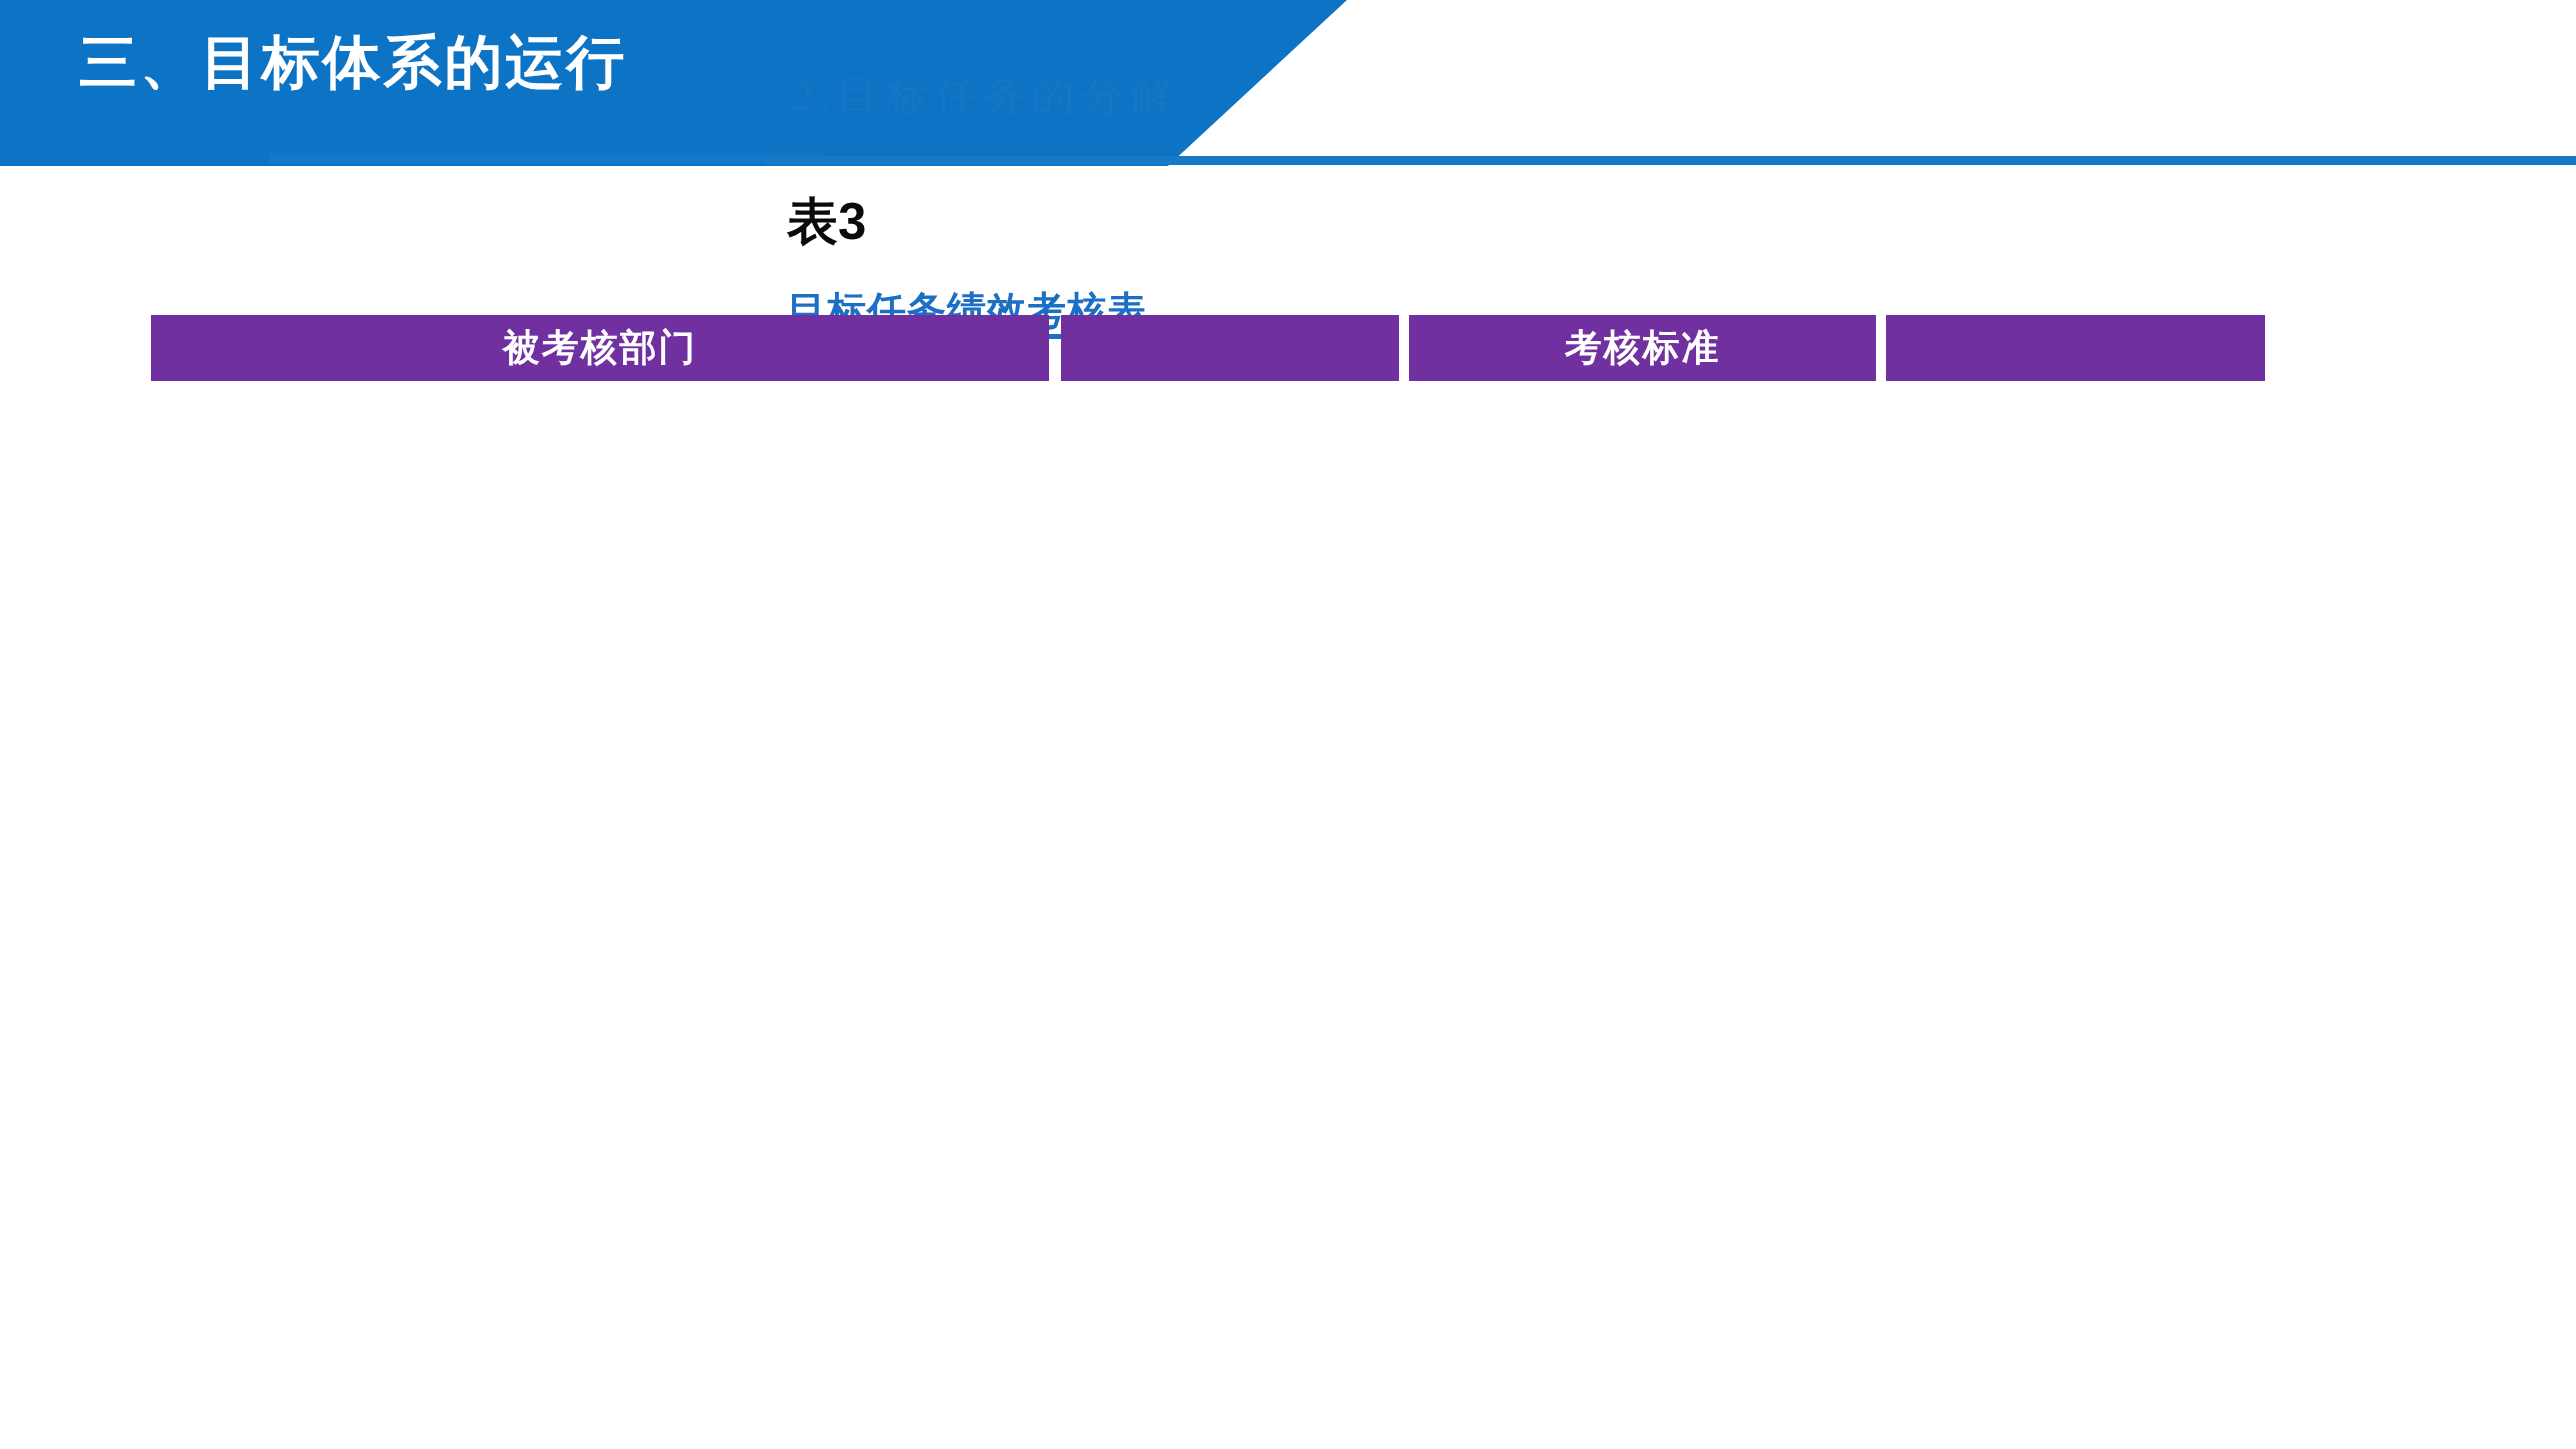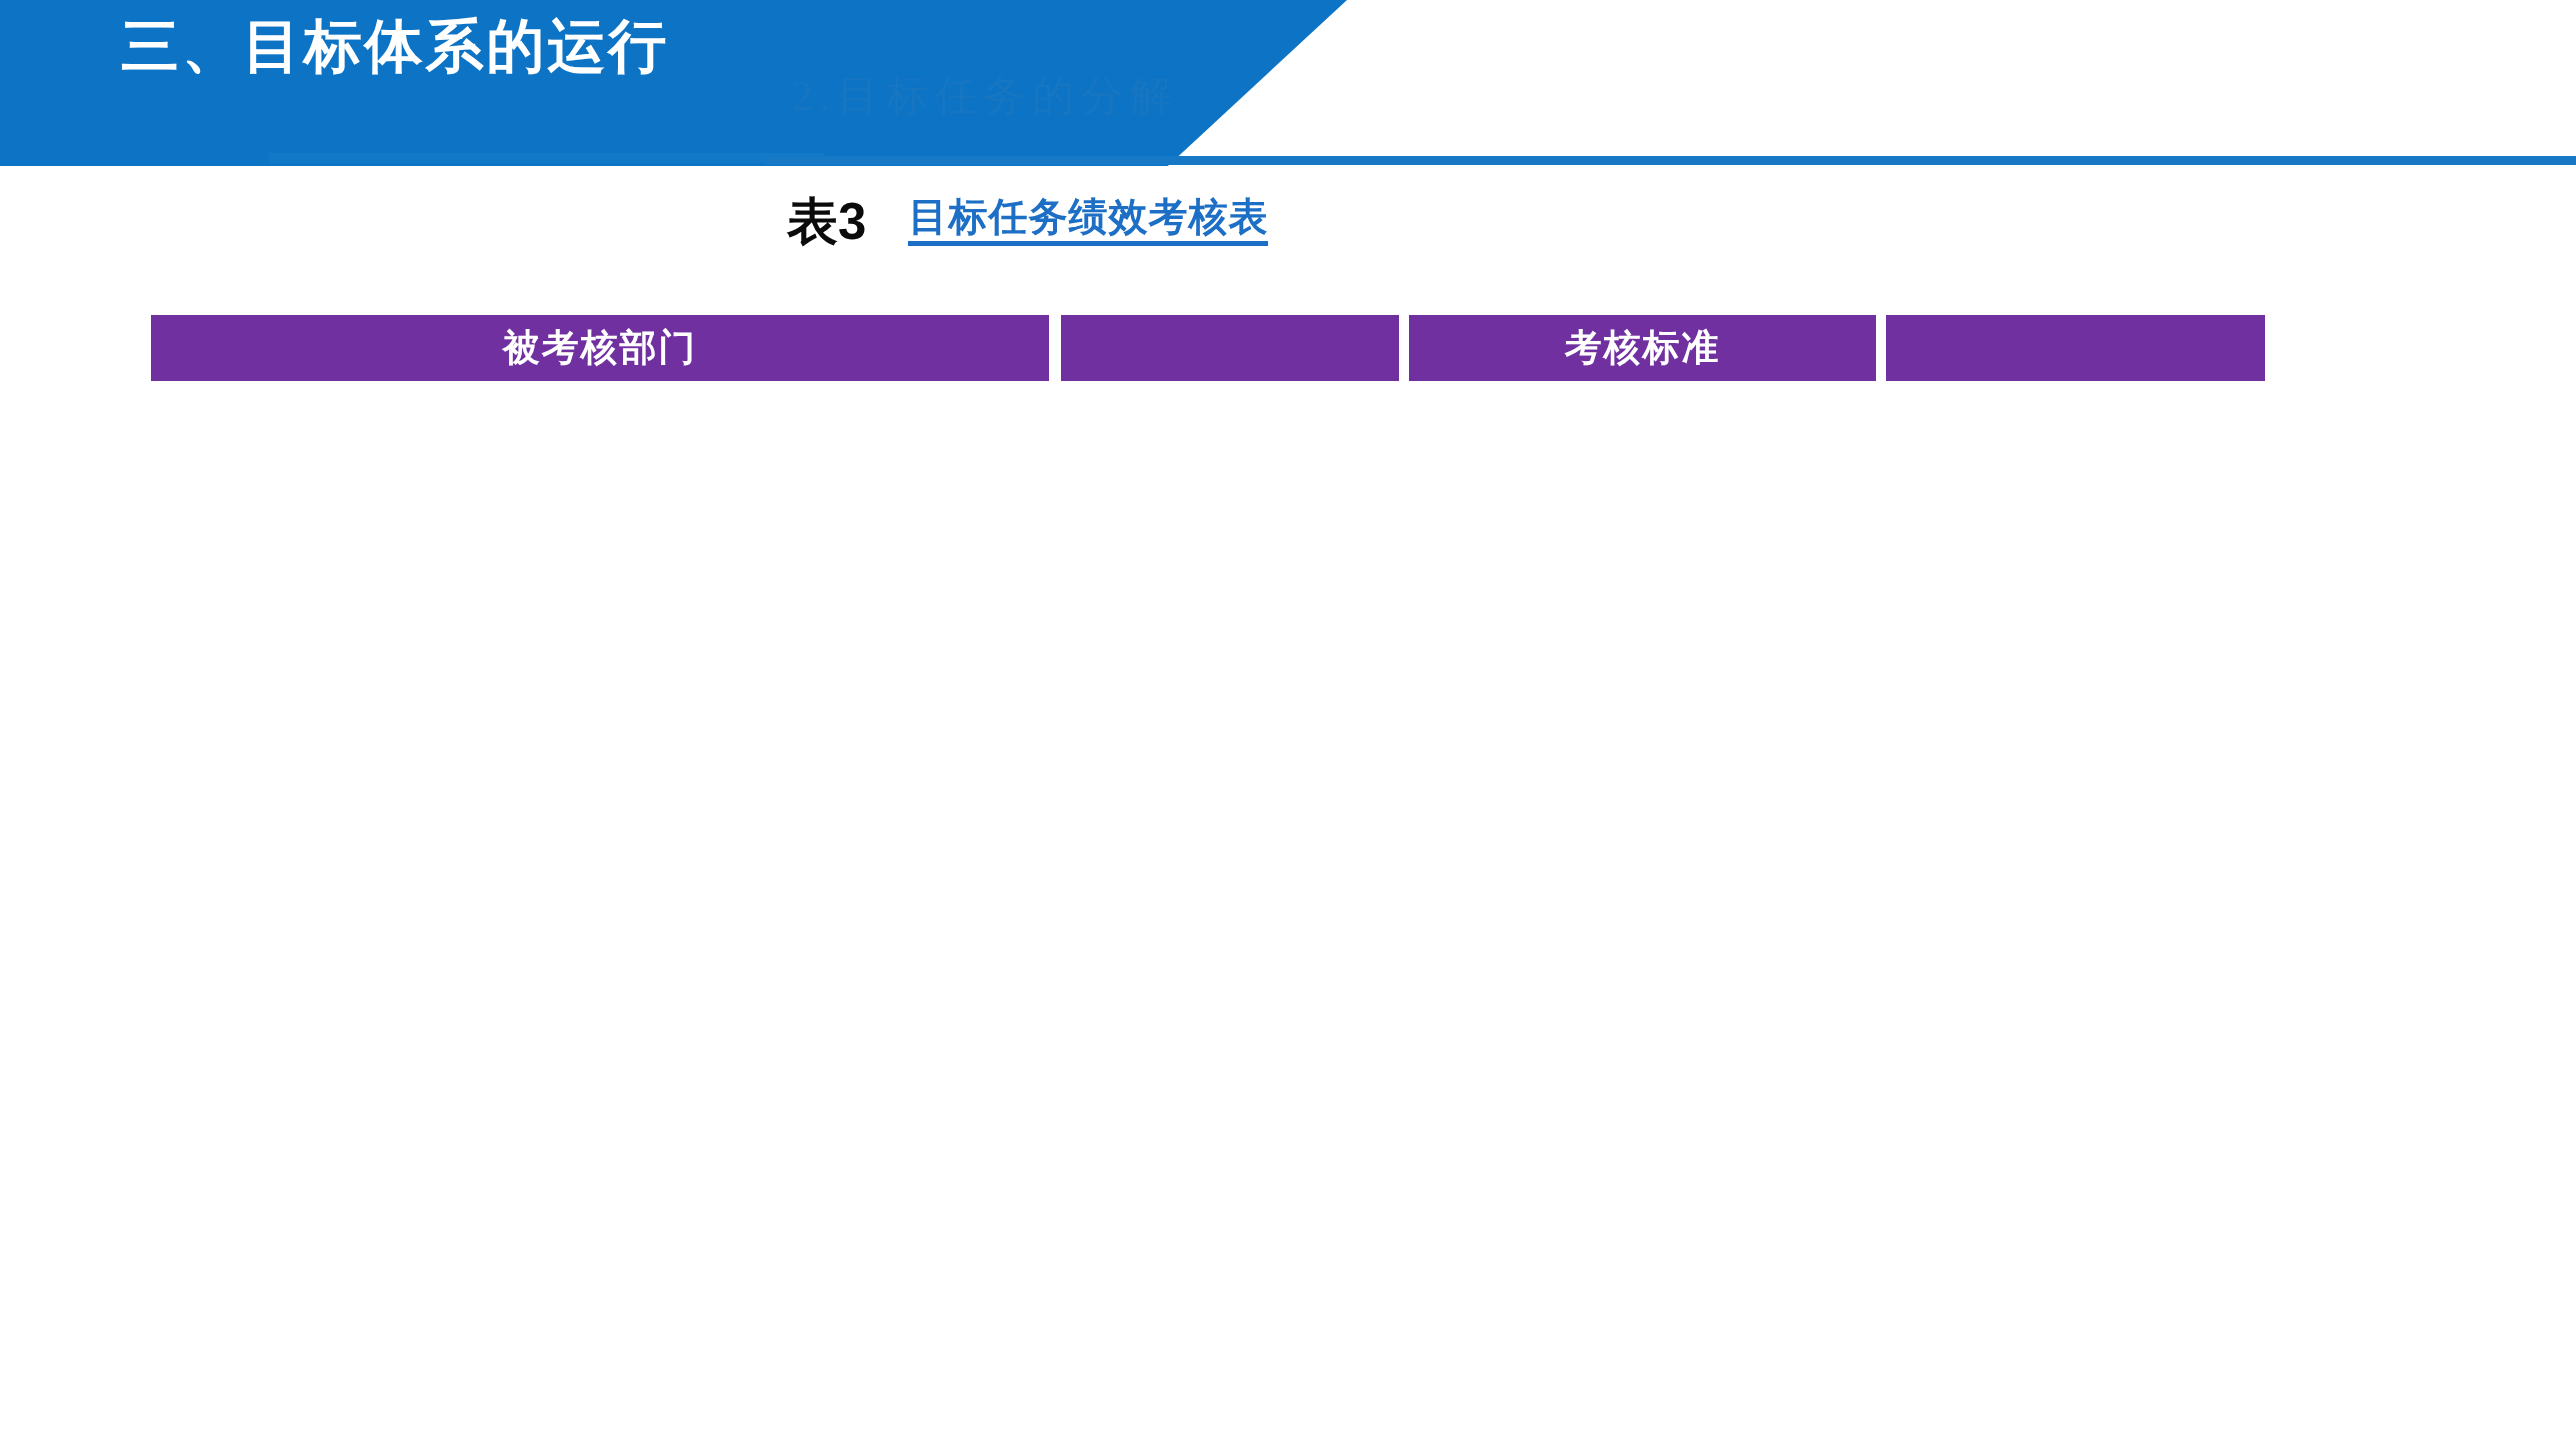--- a/index.html
+++ b/index.html
@@ -23,28 +23,27 @@
     left: 0;
     top: 0;
     width: 1347px;
     height: 166px;
     background: #0D73C5;
     clip-path: polygon(0 0, 100% 0, 86.7% 100%, 0 100%);
   }
   .banner-title {
     position: absolute;
     left: 79px;
-    top: 17px;
+    top: 33px;
     font-size: 58px;
     font-weight: bold;
     color: #FFFFFF;
     letter-spacing: 2.9px;
     white-space: nowrap;
     line-height: 1;
-    margin-left: 42px;
   }
   .banner-underline {
     position: absolute;
     left: 269px;
     top: 153px;
     width: 555px;
     height: 9.7px;
     background: #1278C8;
   }
 
@@ -67,23 +66,24 @@
     height: 8.7px;
     background: #1778C6;
   }
 
   
   .table-caption {
     position: absolute;
     left: 787px;
     top: 195px;
     display: flex;
-    align-items: center;
+    align-items: flex-start;
     gap: 42px;
     white-space: nowrap;
+    flex-direction: column;
   }
   .caption-num {
     font-size: 51px;
     font-weight: bold;
     color: #0B0B0B;
     line-height: 1.05;
   }
   .caption-main {
     font-size: 39px;
     font-weight: bold;

